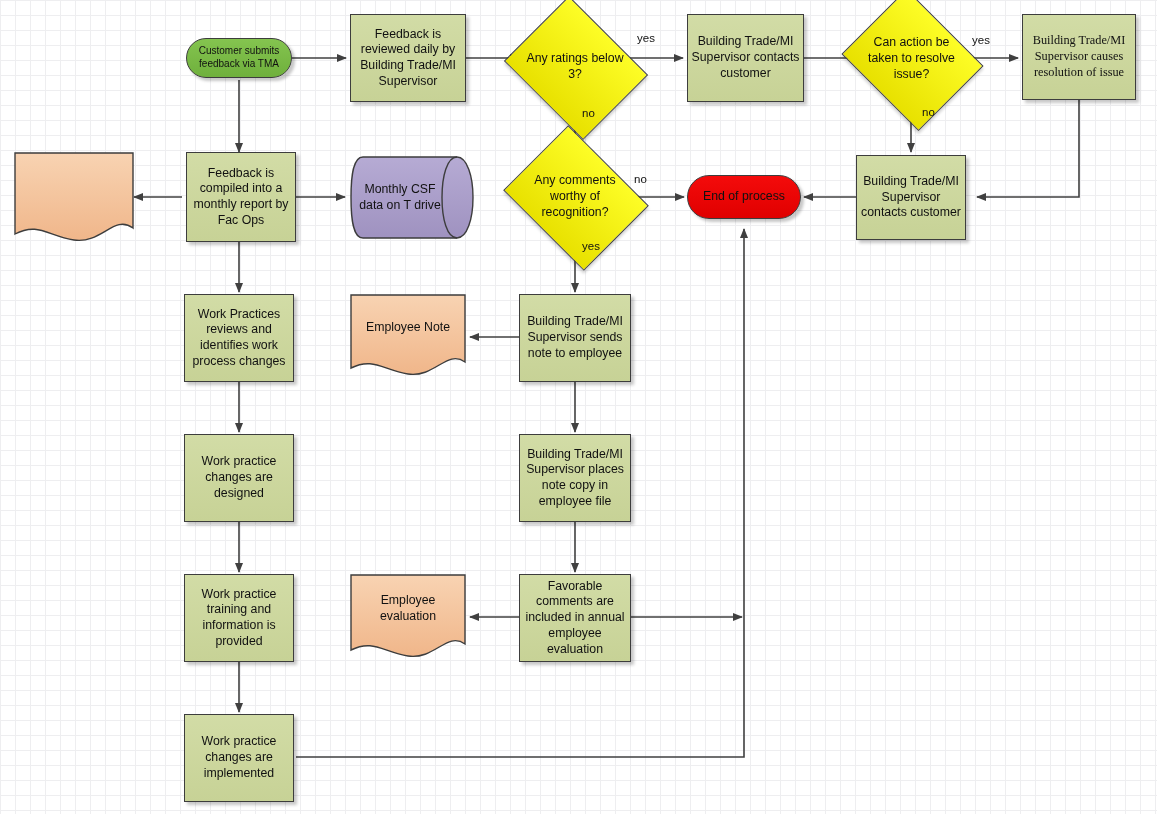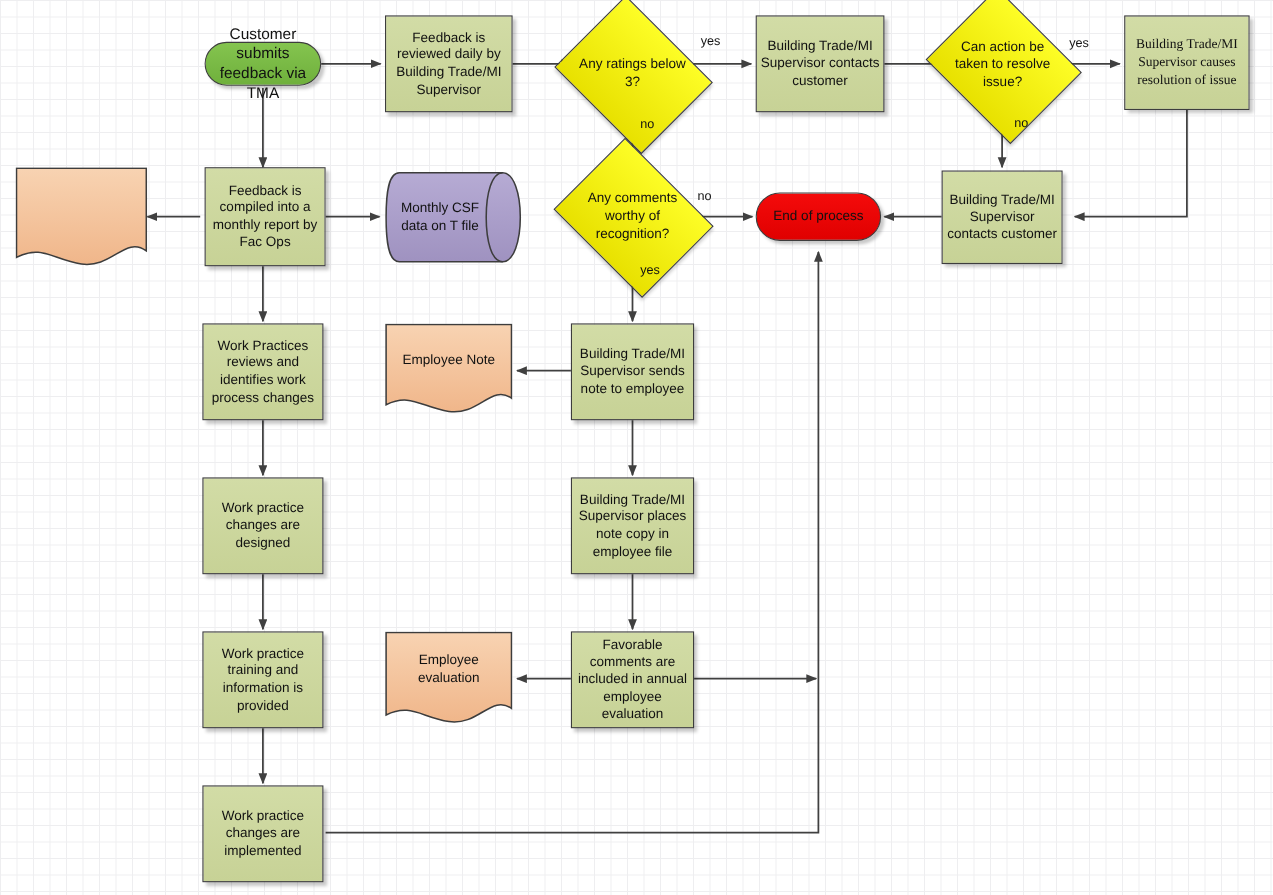--- a/index.html
+++ b/index.html
@@ -36,21 +36,21 @@
     background:linear-gradient(180deg,#d2dca6 0%,#c7d296 100%);
     border:1.4px solid #3d3d3d;
     box-shadow:3px 3px 3px rgba(0,0,0,.22);
     font-size:12.3px;
   }
   
   .term-start{
     background:linear-gradient(180deg,#84c44f 0%,#6fb03c 100%);
     border:1.4px solid #3d3d3d;border-radius:22px;
     box-shadow:3px 3px 3px rgba(0,0,0,.22);
-    font-size:14px;
+    font-size:10px;
   }
   .term-end{
     background:linear-gradient(180deg,#f40b0b 0%,#e00000 100%);
     border:1.4px solid #3d3d3d;border-radius:24px;
     box-shadow:3px 3px 3px rgba(0,0,0,.22);
     font-size:12.3px;color:#111;justify-content:center;
   }
   
   .decision{
     font-size:12.3px;
@@ -198,21 +198,21 @@
     <svg viewBox="0 0 126 85" preserveAspectRatio="none">
       <defs>
         <linearGradient id="cylg" x1="0" y1="0" x2="0" y2="1">
           <stop offset="0%" stop-color="#b6abd4"></stop>
           <stop offset="100%" stop-color="#9f92c0"></stop>
         </linearGradient>
       </defs>
       <path d="M14,2 L108,2 C118,2 124,21 124,42.5 C124,64 118,83 108,83 L14,83 C4,83 2,64 2,42.5 C2,21 4,2 14,2 Z" fill="url(#cylg)" stroke="#3d3d3d" stroke-width="1.4"></path>
       <path d="M108,2 C98,2 93,21 93,42.5 C93,64 98,83 108,83" fill="none" stroke="#3d3d3d" stroke-width="1.4"></path>
     </svg>
-    <span class="lbl" style="margin-right:24px">Monthly CSF data on T file</span>
+    <span class="lbl" style="margin-right:24px">Monthly CSF data on T drive</span>
   </div>
 
   <div class="node decision" style="left:519px;top:152px;width:112px;height:90px;">
     <span class="dia"></span>
     <span class="lbl">Any comments worthy of recognition?</span>
   </div>
 
   <div class="node term-end" style="left:687px;top:175px;width:114px;height:44px;">
     <span class="lbl">End of process</span>
   </div>

